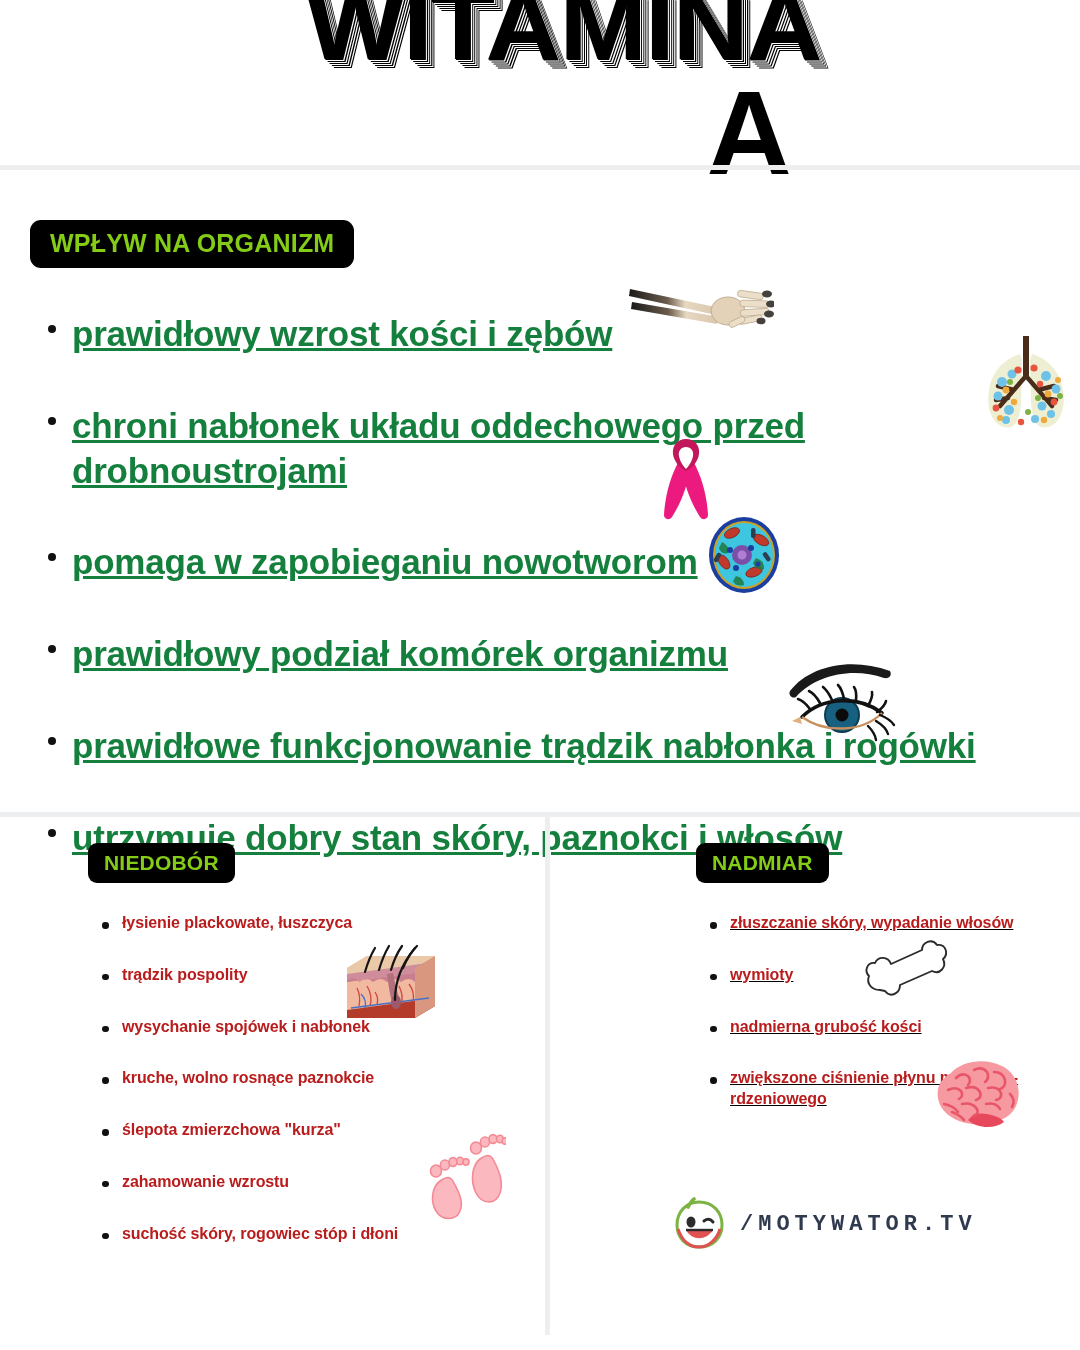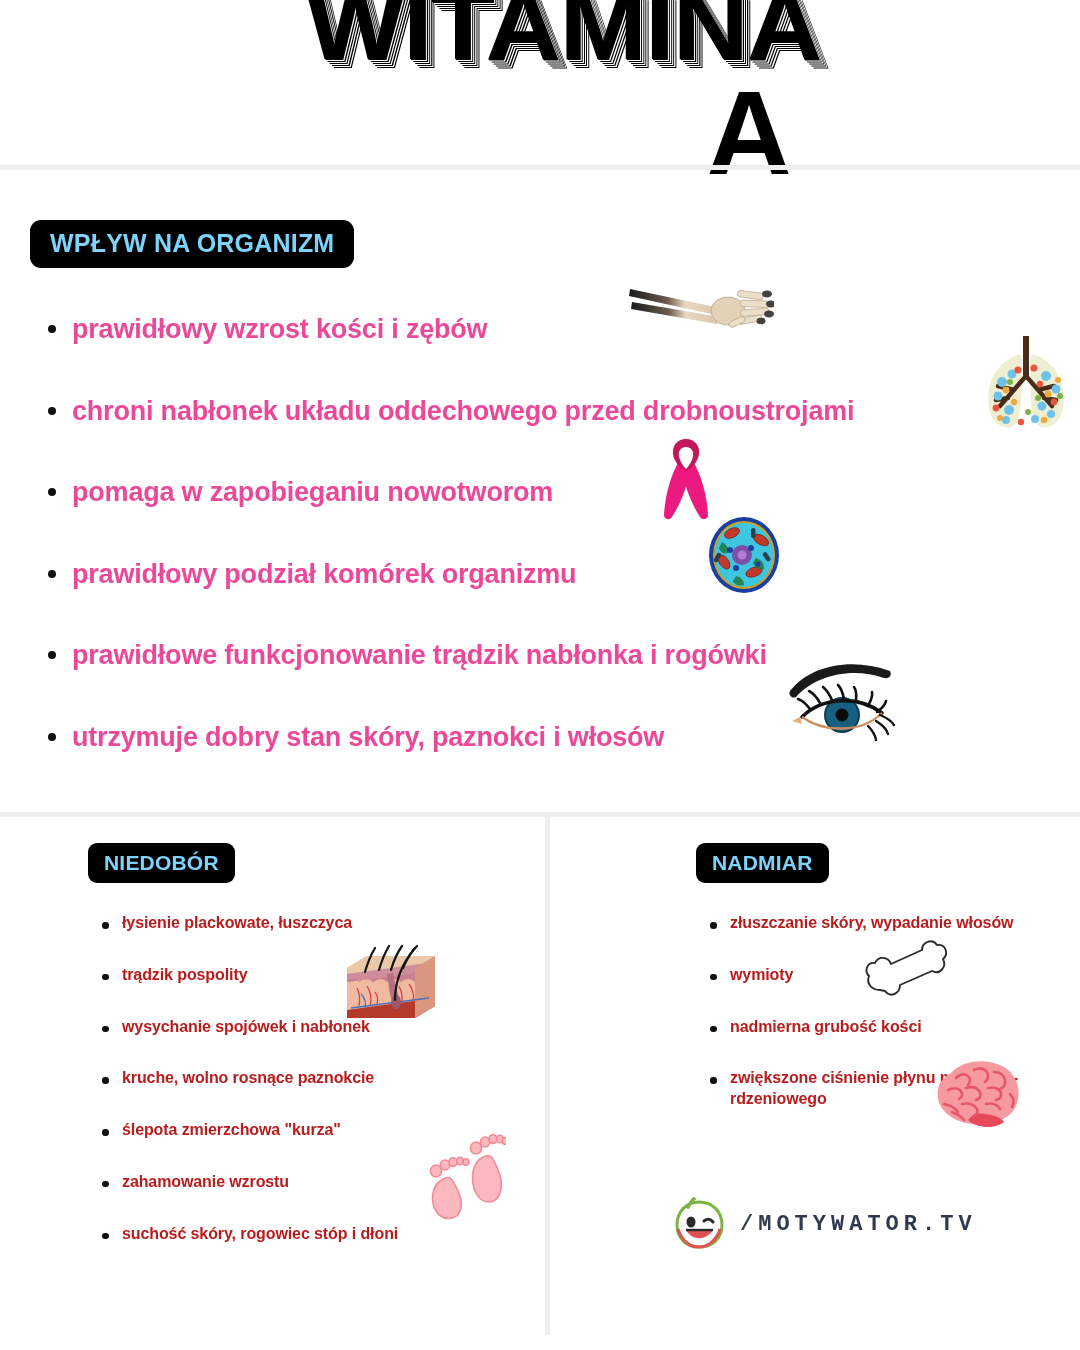--- a/index.html
+++ b/index.html
@@ -58,44 +58,45 @@
 
   
   .section-main {
     position:relative;
     height:644px;
     padding:52px 0 0 30px;
   }
   .pill {
     display:inline-block;
     background:#000;
-    color:#7dd3fc;
+    color:#84cc16;
     border-radius:11px;
     padding:11px 20px 12px 20px;
     font-size:25px;
     font-weight:700;
     letter-spacing:0.2px;
     line-height:1;
   }
   .pill-small {
     font-size:21px;
     border-radius:9px;
     padding:9px 16px 10px 16px;
   }
 
   ul.bullets { list-style:none; margin-top:44px; }
   ul.bullets li {
     position:relative;
     padding-left:42px;
-    font-size:27px;
-    font-weight:700;
-    color:#ec4899;
+    font-size:35px;
+    font-weight:700;
+    color:#15803d;
     line-height:1.28;
     margin-bottom:47px;
     letter-spacing:-0.2px;
+    text-decoration:underline;
   }
   ul.bullets li::before {
     content:"";
     position:absolute;
     left:18px; top:13px;
     width:8px; height:8px;
     border-radius:50%;
     background:#111;
   }
 
@@ -121,21 +122,21 @@
 
   
   .hr-mid { top:812px; }
   .section-bottom {
     position:absolute;
     top:817px; left:0; right:0; bottom:0;
     display:flex;
   }
   .col { position:relative; }
   .col-left { width:646px; padding:26px 0 0 88px; }
-  .col-right { flex:1; padding:26px 0 12px 50px; }
+  .col-right { flex:1; padding:26px 0 12px 50px;text-decoration:underline; }
   .vdiv {
     position:absolute;
     left:545px; top:817px;
     width:5px; height:518px;
     background:#eceef0;
   }
 
   
   .ill { position:absolute; }
 

